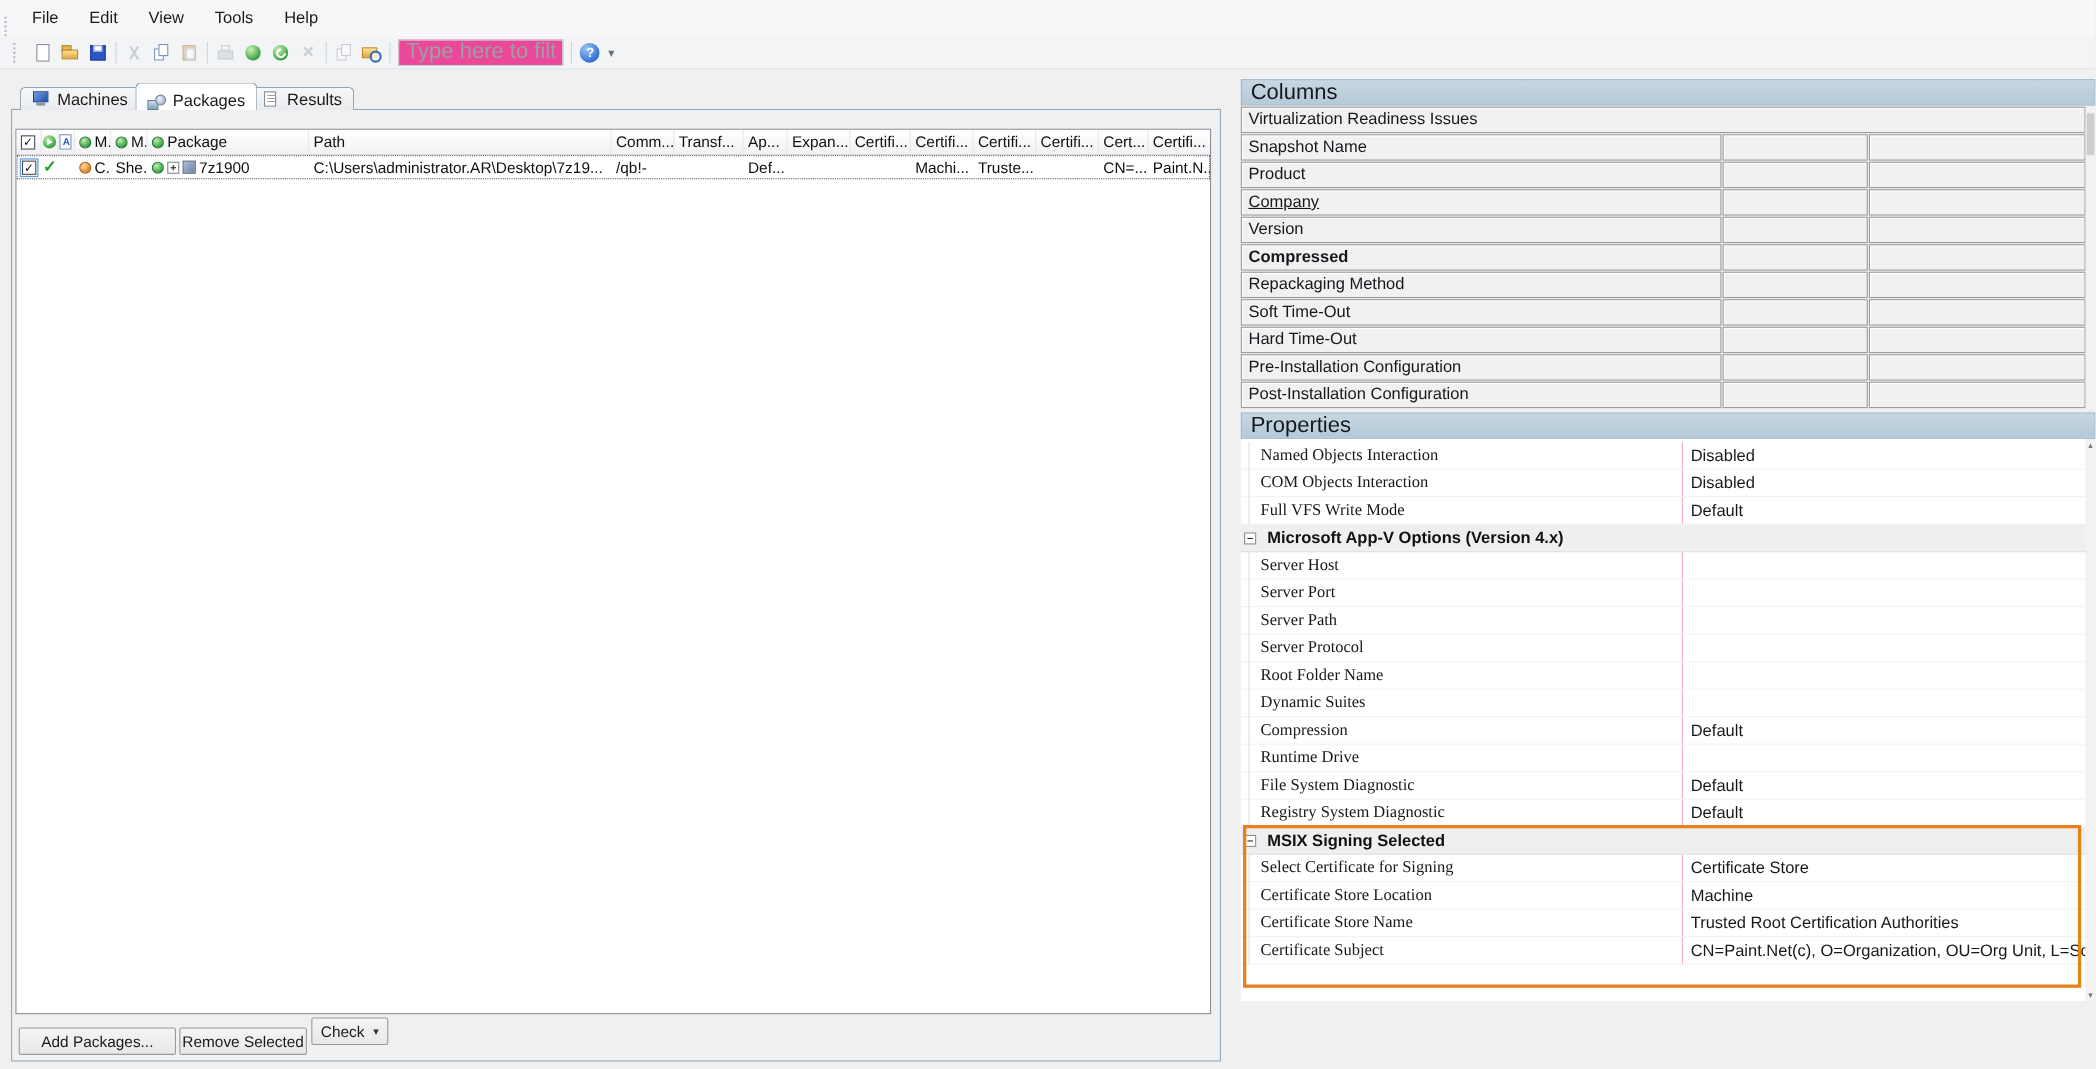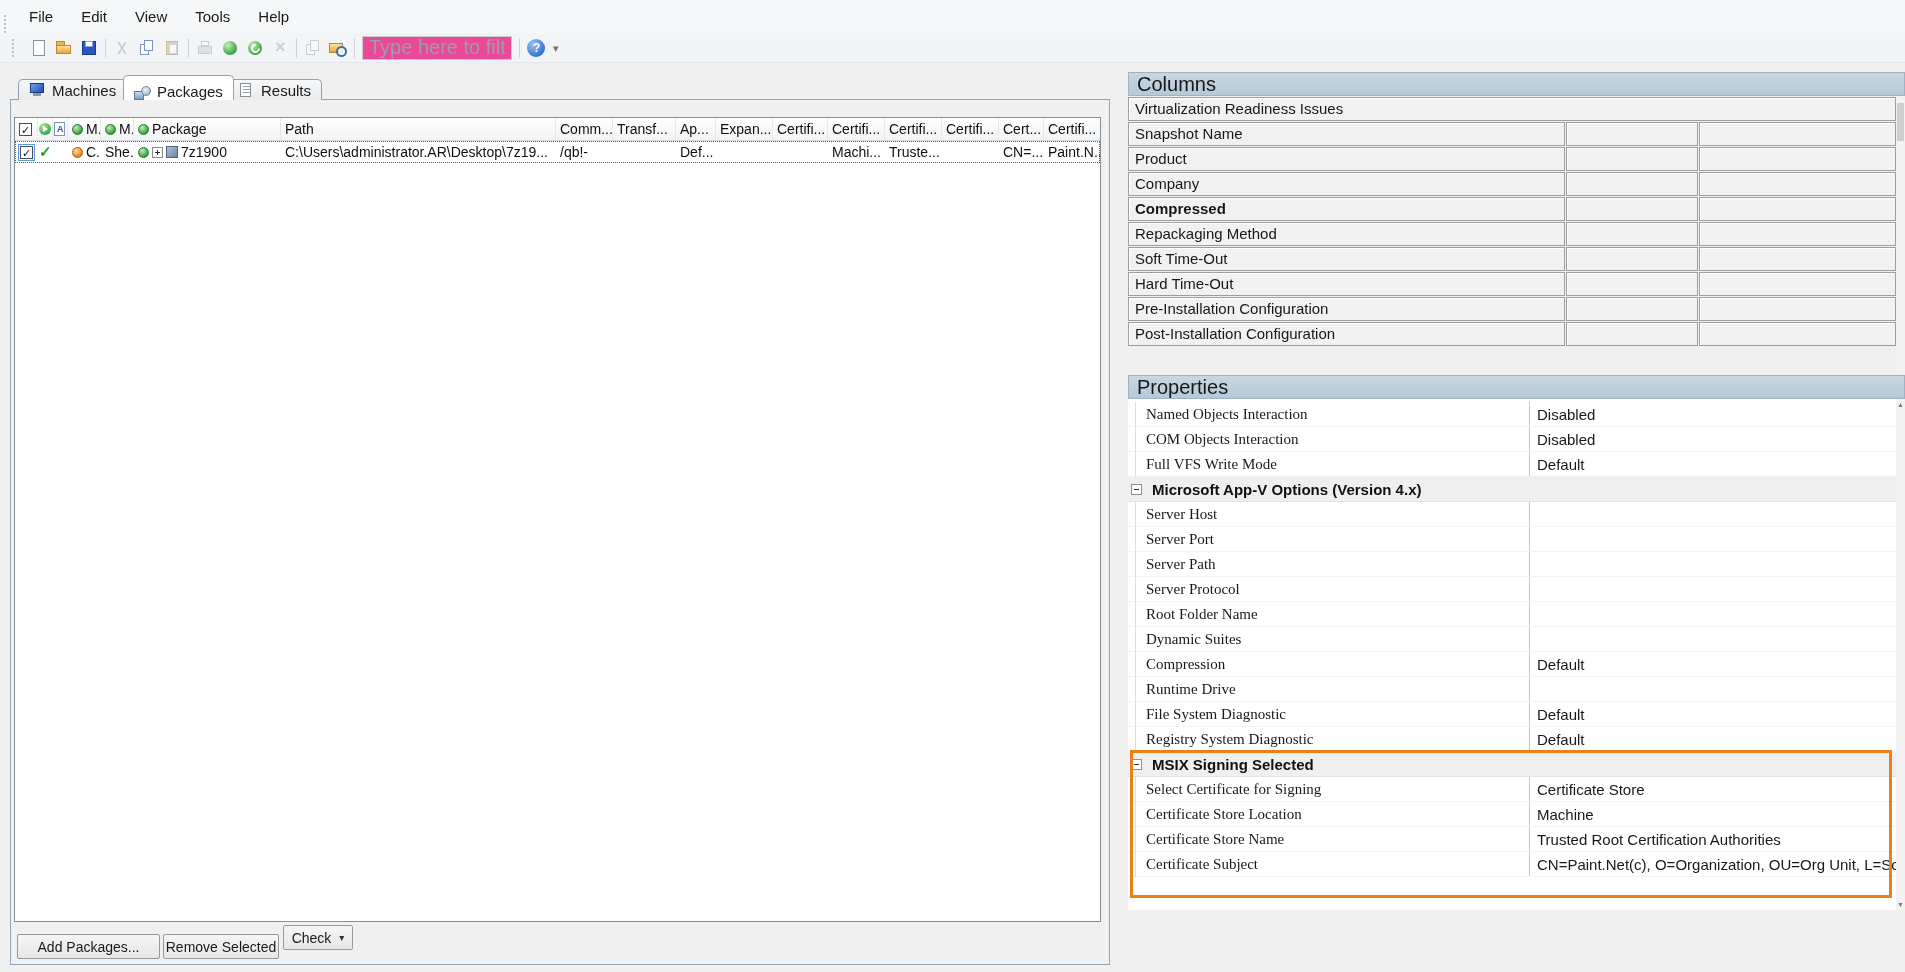--- a/index.html
+++ b/index.html
@@ -309,21 +309,26 @@
     <div class="colcell" style="width:437px;">Snapshot Name</div>
     <div class="colcell" style="width:132px;"></div>
     <div class="colcell" style="width:197px;"></div>
   </div>
   <div class="colrow">
     <div class="colcell" style="width:437px;">Product</div>
     <div class="colcell" style="width:132px;"></div>
     <div class="colcell" style="width:197px;"></div>
   </div>
   <div class="colrow">
-    <div class="colcell" style="width:437px;">Company</div>
+    <div class="colcell" style="width:437px;text-decoration:underline;">Company</div>
+    <div class="colcell" style="width:132px;"></div>
+    <div class="colcell" style="width:197px;"></div>
+  </div>
+  <div class="colrow">
+    <div class="colcell" style="width:437px;">Version</div>
     <div class="colcell" style="width:132px;"></div>
     <div class="colcell" style="width:197px;"></div>
   </div>
   <div class="colrow">
     <div class="colcell" style="width:437px;font-weight:bold;">Compressed</div>
     <div class="colcell" style="width:132px;"></div>
     <div class="colcell" style="width:197px;"></div>
   </div>
   <div class="colrow">
     <div class="colcell" style="width:437px;">Repackaging Method</div>

